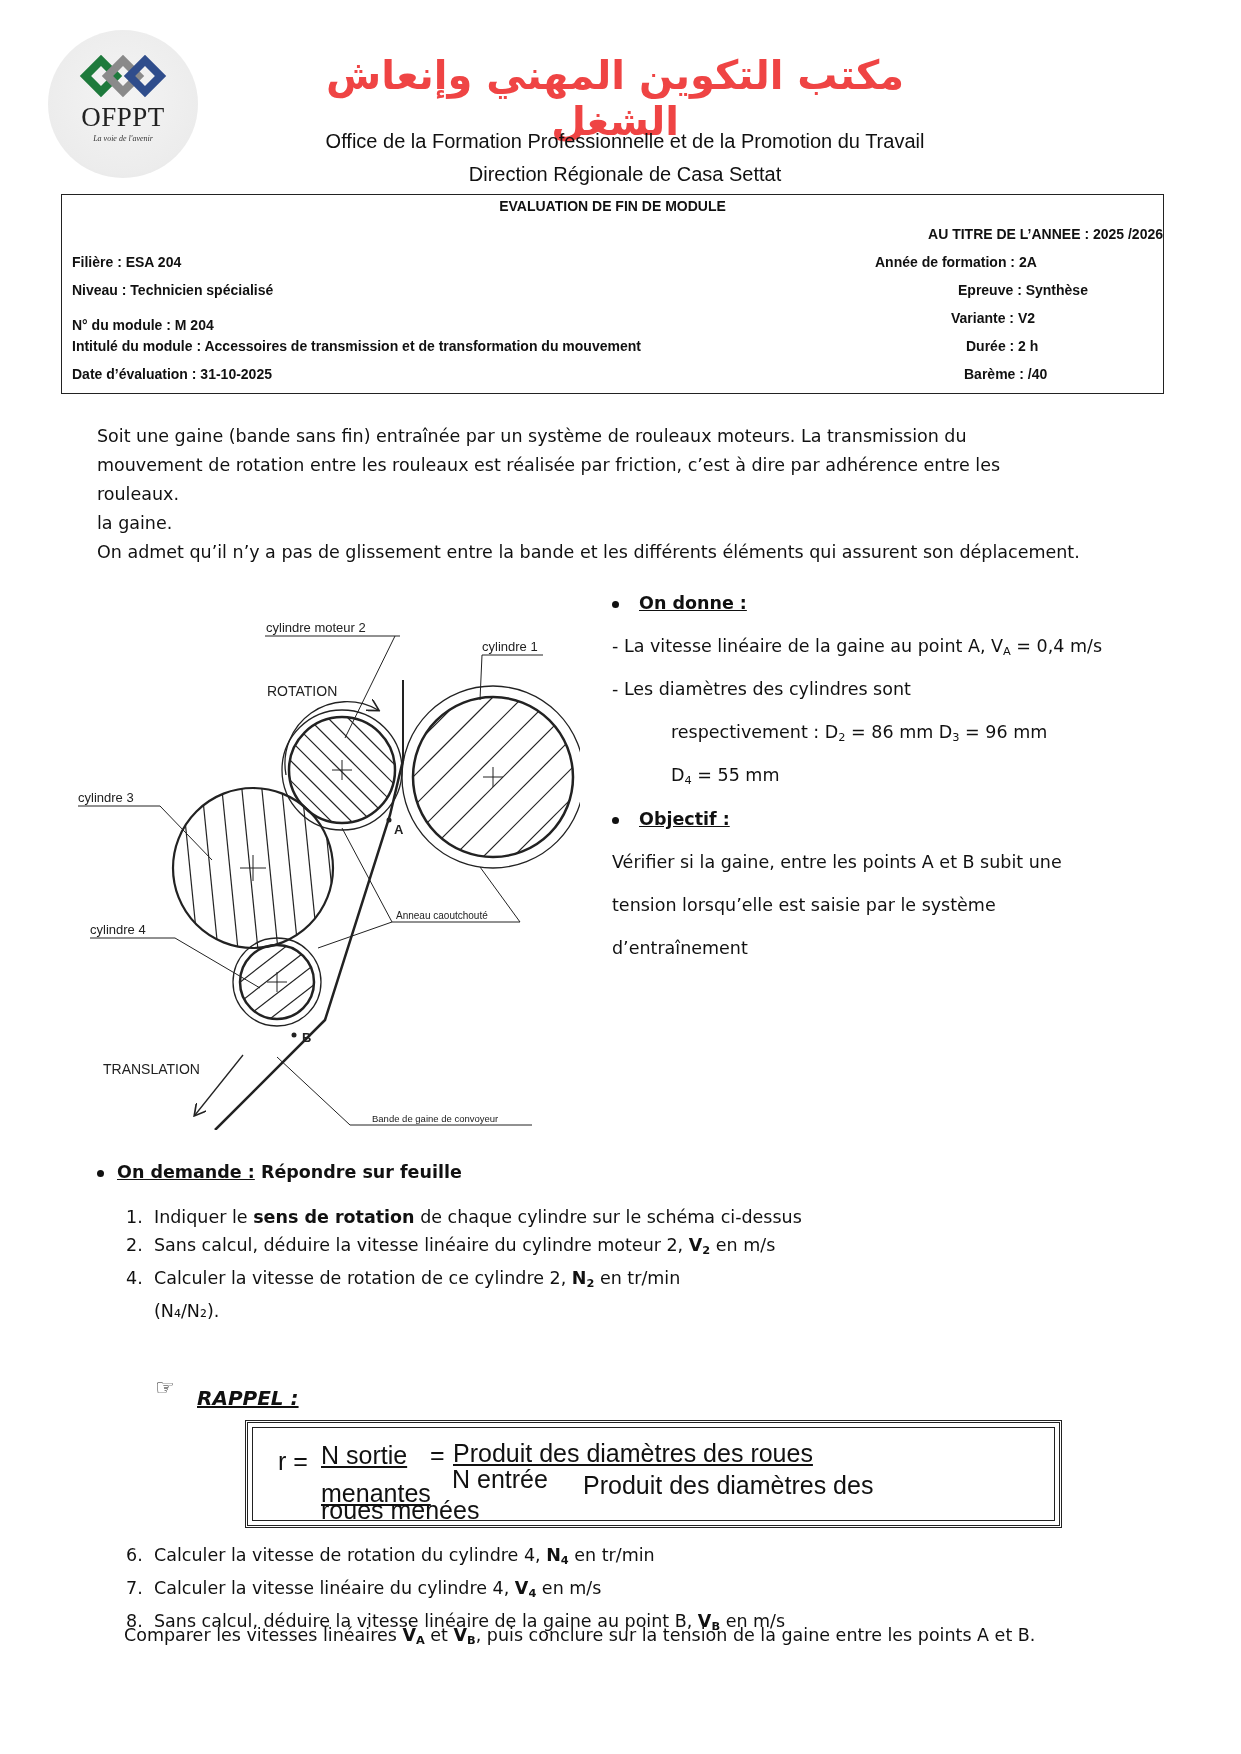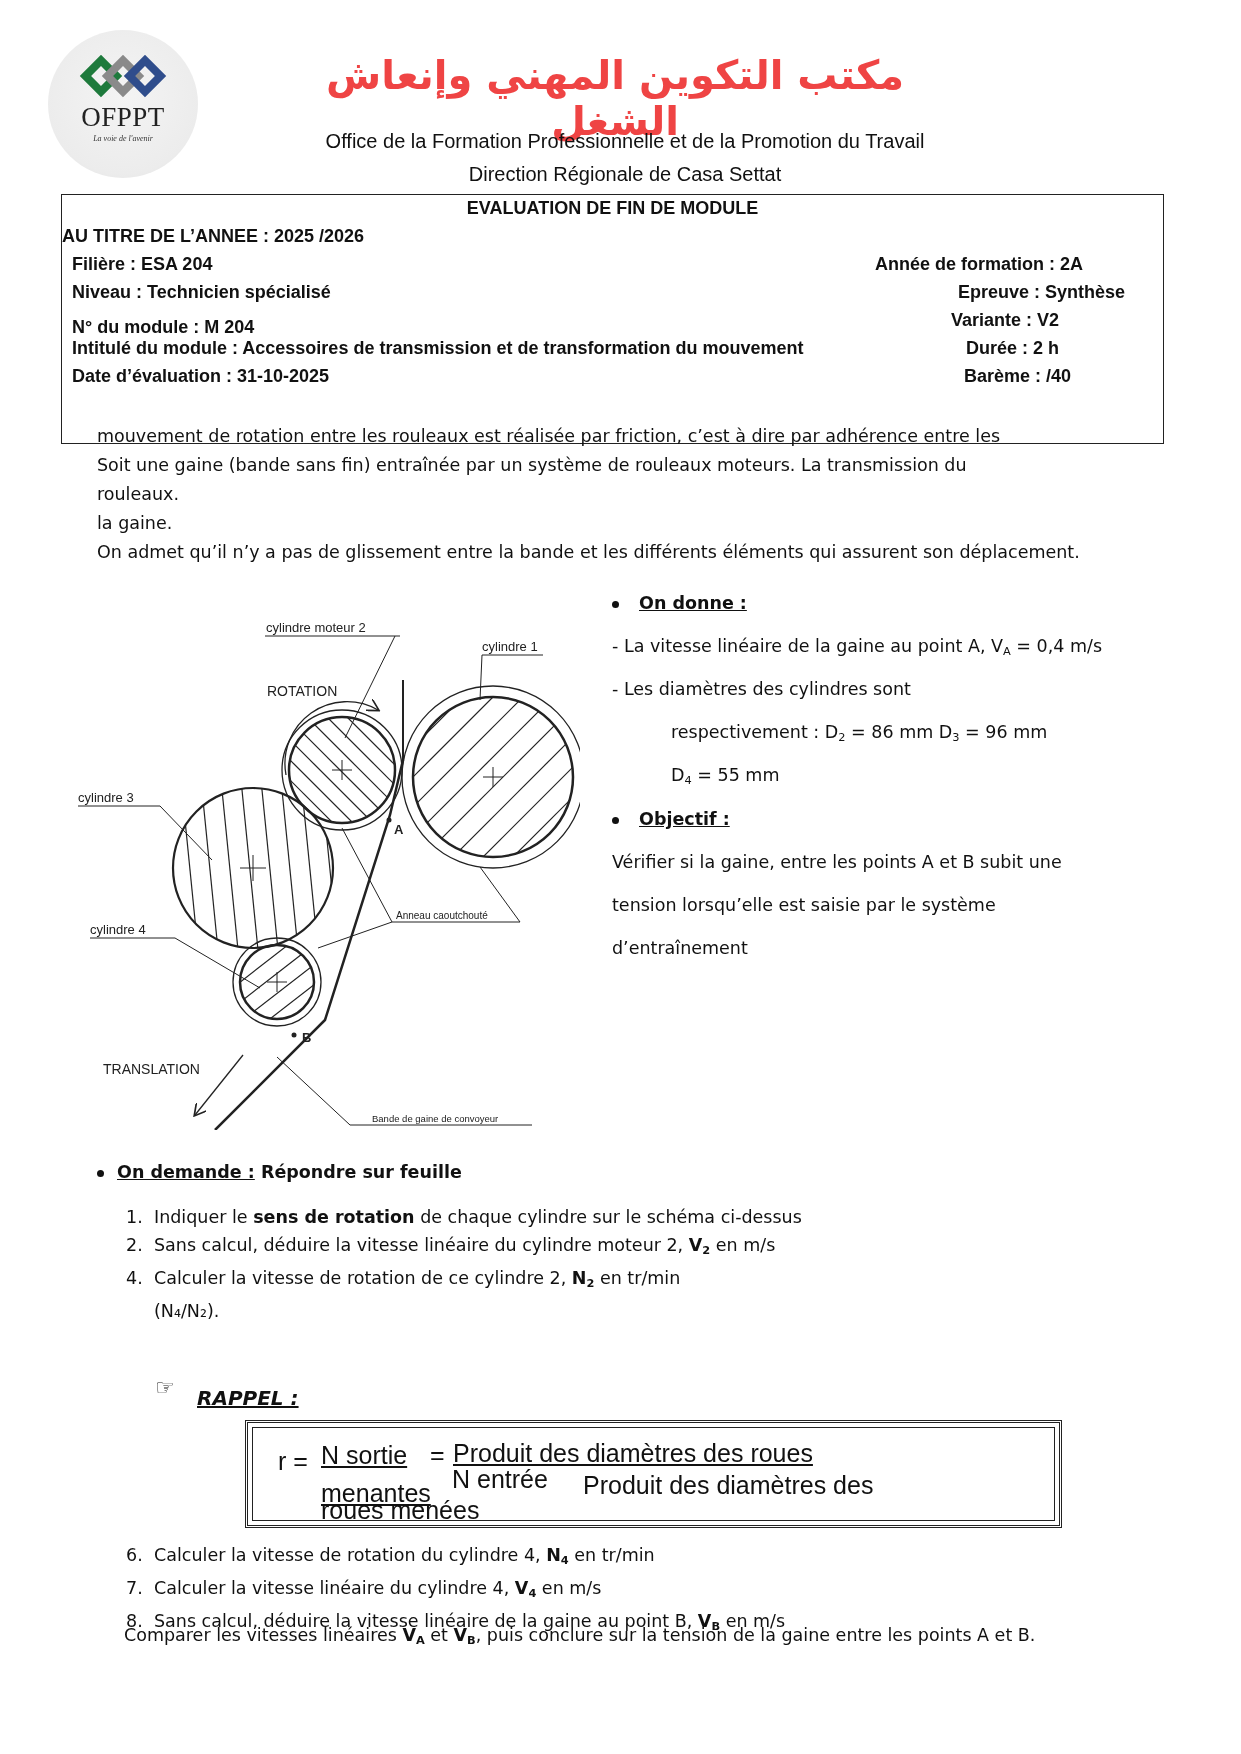--- a/index.html
+++ b/index.html
@@ -6,21 +6,21 @@
   body { width:1241px; height:1754px; position:relative; overflow:hidden; color:#111; font-family:"DejaVu Sans", sans-serif; }
   .abs { position:absolute; }
   
   .logo { left:48px; top:30px; width:150px; height:148px; border-radius:50%; background:radial-gradient(circle at 50% 45%, #f4f4f4 0%, #ececec 70%, #dedede 100%); }
   .logo-name { position:absolute; left:0; width:150px; top:72px; text-align:center; font-family:"Liberation Serif", serif; font-size:27px; color:#222; letter-spacing:0.5px; }
   .logo-tag { position:absolute; left:0; width:150px; top:104px; text-align:center; font-family:"Liberation Serif", serif; font-style:italic; font-size:8px; color:#333; }
   .arabic { left:280px; top:52px; width:670px; text-align:center; font-family:"DejaVu Sans", sans-serif; font-size:40px; font-weight:bold; direction:rtl; color:#ef4444; letter-spacing:1px; }
   .org1 { left:230px; top:130px; width:790px; text-align:center; font-family:"Liberation Sans", sans-serif; font-size:20px; }
   .org2 { left:230px; top:163px; width:790px; text-align:center; font-family:"Liberation Sans", sans-serif; font-size:20px; }
   
-  .infobox { left:61px; top:194px; width:1103px; height:250px; border:1.5px solid #222; box-sizing:border-box; font-family:"Liberation Sans", sans-serif; font-weight:bold; font-size:18px; }
+  .infobox { left:61px; top:194px; width:1103px; height:200px; border:1.5px solid #222; box-sizing:border-box; font-family:"Liberation Sans", sans-serif; font-weight:bold; font-size:14px; }
   .ib-row { position:absolute; white-space:nowrap; }
   
   .body-text { font-family:"DejaVu Sans", sans-serif; font-size:17.5px; color:#111; white-space:nowrap; }
   .u { text-decoration:underline; }
   .b { font-weight:bold; }
   .bullet-dot { display:inline-block; width:7px; height:7px; border-radius:50%; background:#111; vertical-align:middle; margin-right:20px; }
   sub { font-size:65%; vertical-align:-3px; }
   
   .fbox { left:245px; top:1420px; width:817px; height:108px; border:3px double #222; box-sizing:border-box; }
   .fbox-inner { position:absolute; inset:4px; border:1.5px solid #222; }
@@ -41,36 +41,36 @@
   </svg>
   <div class="logo-name">OFPPT</div>
   <div class="logo-tag">La voie de l'avenir</div>
 </div>
 <div class="abs arabic">مكتب التكوين المهني وإنعاش الشغل</div>
 <div class="abs org1">Office de la Formation Professionnelle et de la Promotion du Travail</div>
 <div class="abs org2">Direction Régionale de Casa Settat</div>
 
 <div class="abs infobox">
   <div class="ib-row" style="left:0;width:100%;text-align:center;top:3px">EVALUATION DE FIN DE MODULE</div>
-  <div class="ib-row" style="left:0;width:100%;text-align:left;top:31px">AU TITRE DE L’ANNEE : 2025 /2026</div>
+  <div class="ib-row" style="left:0;width:100%;text-align:right;top:31px">AU TITRE DE L’ANNEE : 2025 /2026</div>
   <div class="ib-row" style="left:10px;top:59px">Filière : ESA 204</div>
   <div class="ib-row" style="left:10px;top:87px">Niveau : Technicien spécialisé</div>
   <div class="ib-row" style="left:10px;top:122px">N° du module : M 204</div>
   <div class="ib-row" style="left:10px;top:143px">Intitulé du module : Accessoires de transmission et de transformation du mouvement</div>
   <div class="ib-row" style="left:10px;top:171px">Date d’évaluation : 31-10-2025</div>
   <div class="ib-row" style="left:813px;top:59px">Année de formation : 2A</div>
   <div class="ib-row" style="left:896px;top:87px">Epreuve : Synthèse</div>
   <div class="ib-row" style="left:889px;top:115px">Variante : V2</div>
   <div class="ib-row" style="left:904px;top:143px">Durée : 2 h</div>
   <div class="ib-row" style="left:902px;top:171px">Barème :   /40</div>
 </div>
 
 <div class="abs body-text" style="left:97px;top:422px;line-height:29px">
+  <div>Soit une gaine (bande sans fin) entraînée par un système de rouleaux moteurs. La transmission du</div>
   <div>mouvement de rotation entre les rouleaux est réalisée par friction, c’est à dire par adhérence entre les</div>
-  <div>Soit une gaine (bande sans fin) entraînée par un système de rouleaux moteurs. La transmission du</div>
   <div>rouleaux.</div>
   <div>la gaine.</div>
   <div>On admet qu’il n’y a pas de glissement entre la bande et les différents éléments qui assurent son déplacement.</div>
 </div>
 
 <svg class="abs" style="left:60px;top:610px" width="520" height="520" viewBox="0 0 520 520">
   <defs>
     <clipPath id="c2">
         <circle cx="282" cy="160" r="53"></circle>
       </clipPath>

